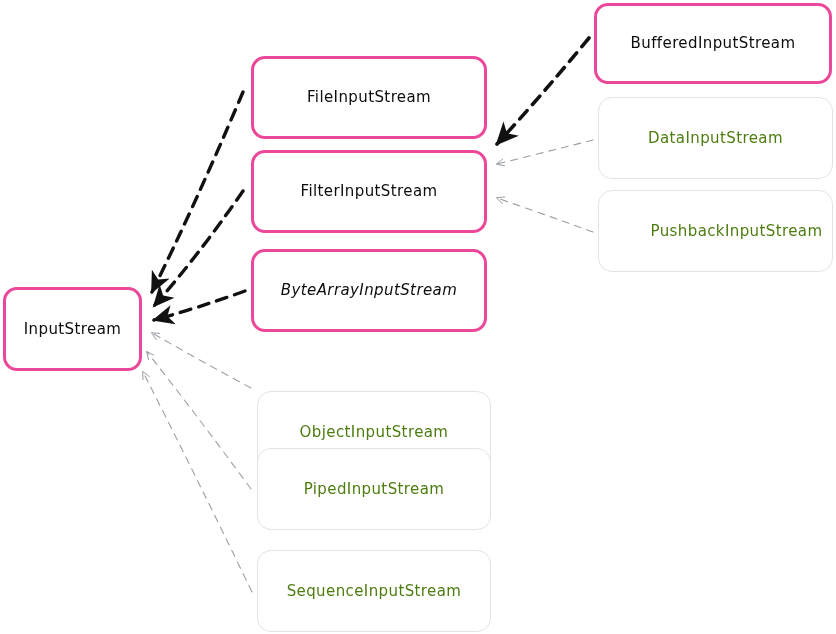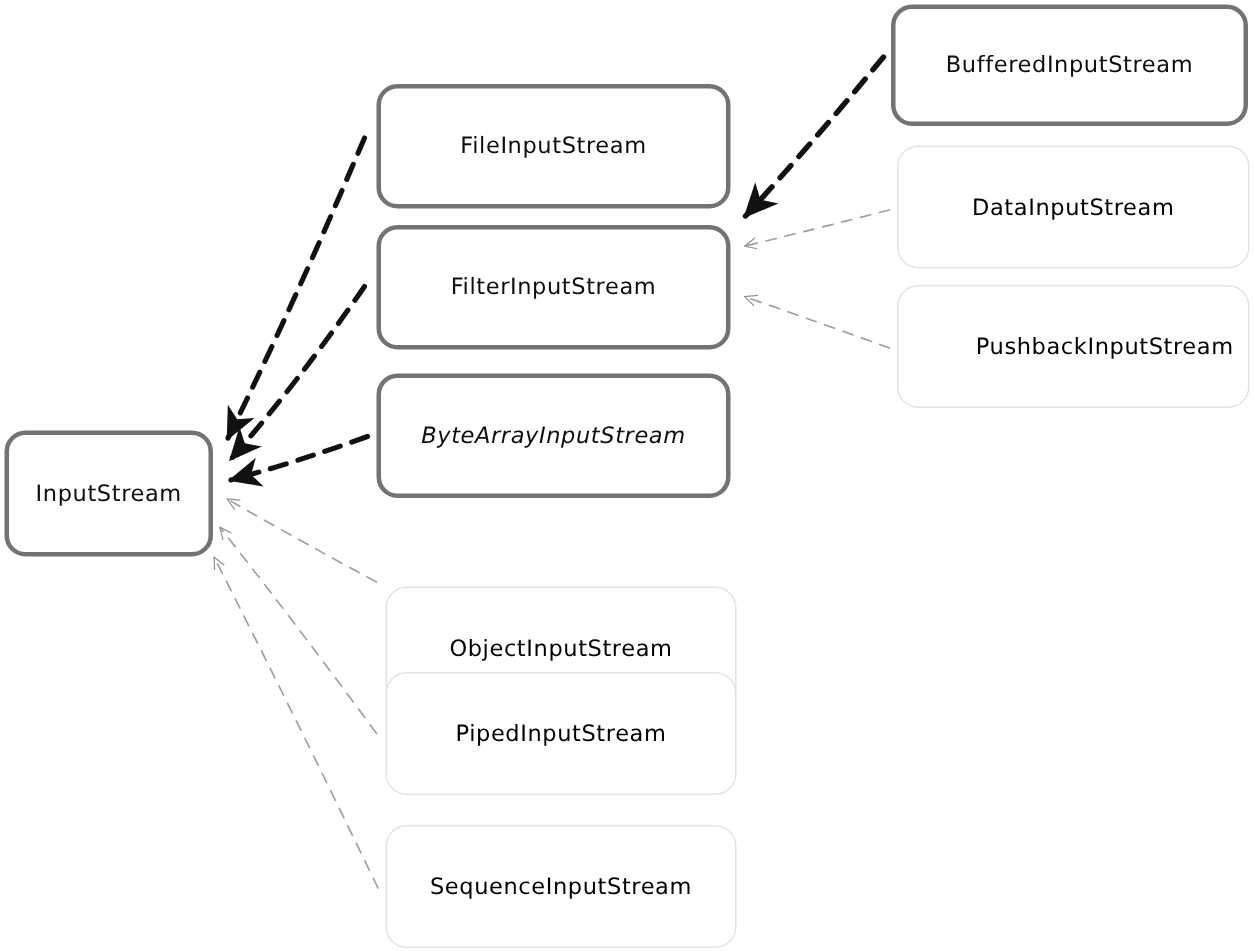--- a/index.html
+++ b/index.html
@@ -30,30 +30,30 @@
     position: absolute;
     box-sizing: border-box;
     display: flex;
     align-items: center;
     justify-content: center;
     background: #ffffff;
     text-align: center;
     line-height: 1.1;
   }
   .node-box.strong {
-    border: 3px solid #737373;
+    border: 3px solid #ec4899;
     border-radius: 14px;
     color: #0d0d0d;
     font-size: 15px;
     letter-spacing: 0.4px;
   }
   .node-box.faded {
     border: 1.5px solid #e3e3e5;
     border-radius: 14px;
-    color: #000000;
+    color: #4d7c0f;
     font-size: 15px;
     letter-spacing: 0.4px;
   }
   .node-label {
     display: block;
     white-space: nowrap;
     font-family: "DejaVu Sans", sans-serif;
     font-weight: 400;
   }
   .strong .node-label { font-weight: 500; }

